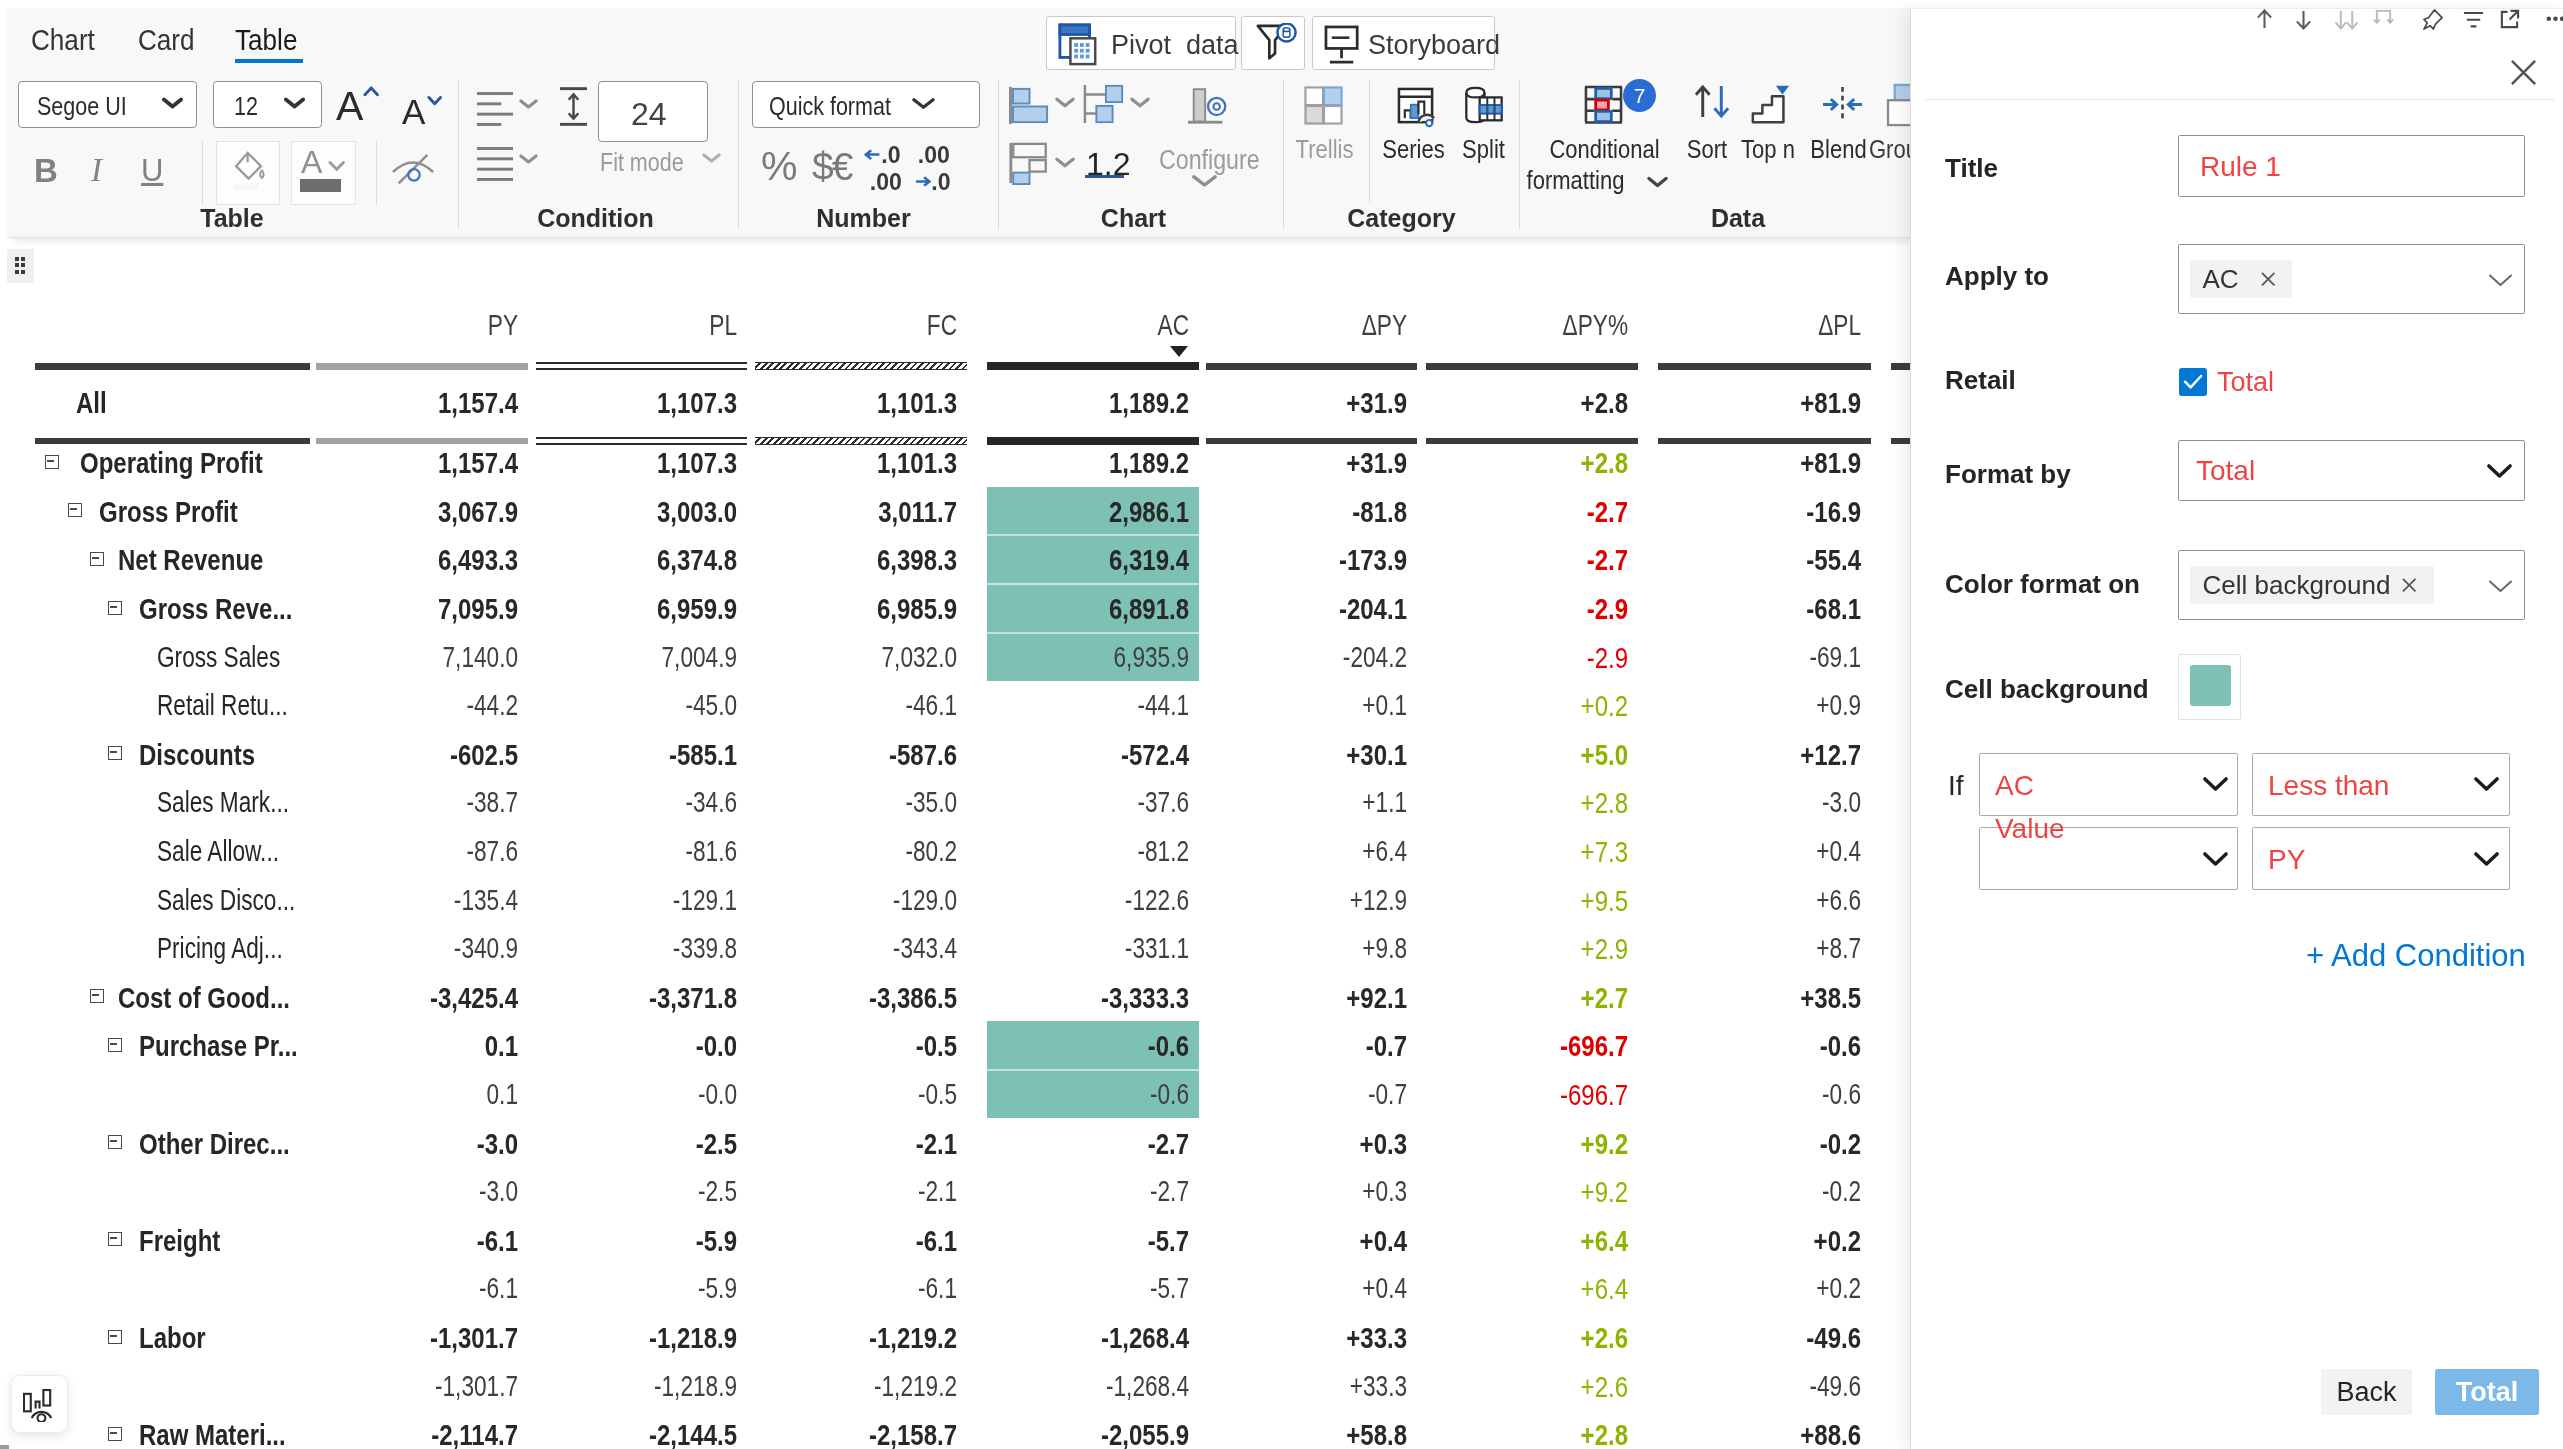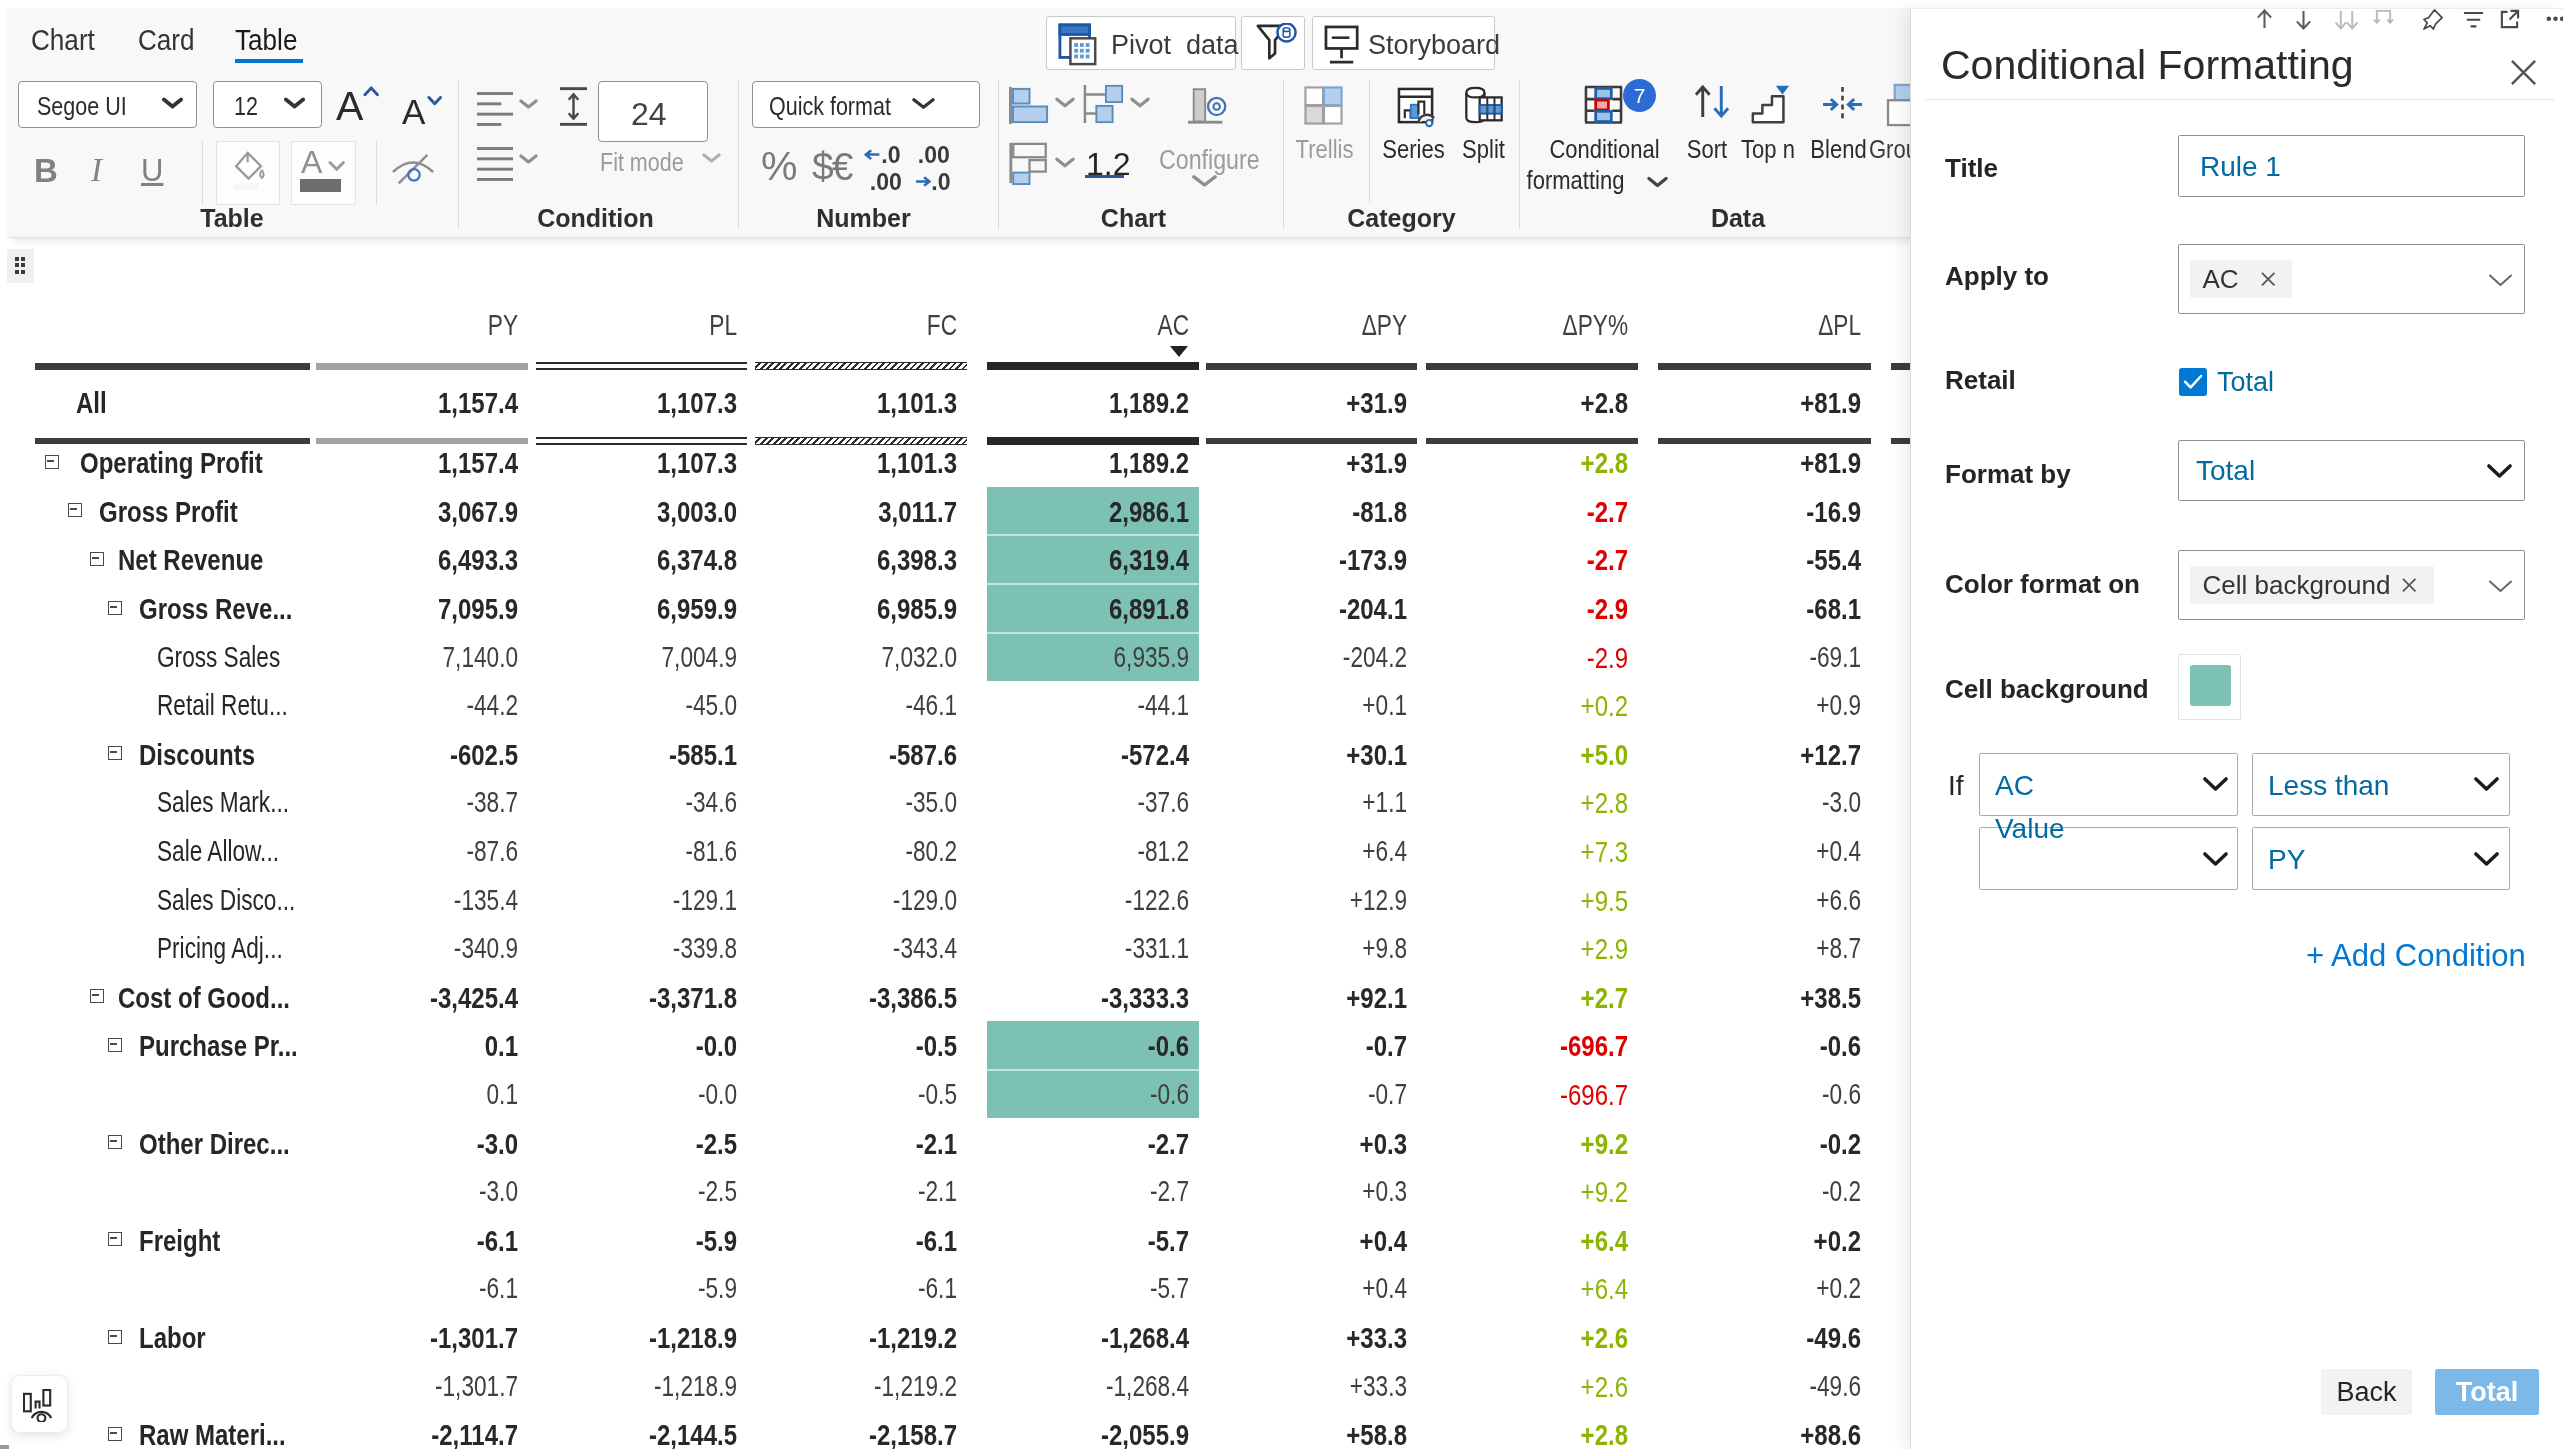--- a/index.html
+++ b/index.html
@@ -26,21 +26,21 @@
 .cbox{position:absolute;background:#fff;border:1.4px solid #8f8f8f;border-radius:3.9px}
 .ctext{position:absolute;font-size:25px;color:#2b2b2b;white-space:nowrap;transform:scaleX(.86);transform-origin:0 50%}
 .gsep{position:absolute;top:80px;width:1px;height:149px;background:#dcdcdc}
 .glabel{position:absolute;top:205px;height:27px;font-size:25px;font-weight:bold;color:#2f2f2f;text-align:center;line-height:27px}
 .ilabel{position:absolute;font-size:25px;color:#2b2b2b;white-space:nowrap;text-align:center;transform:scaleX(.88)}
 .gray{color:#9b9b9b}
 .btn{position:absolute;top:16.4px;height:54px;background:#fff;border:1.4px solid #c9c9c9;border-radius:2.9px}
 .pnl-lab{position:absolute;font-size:26px;font-weight:bold;color:#252525;white-space:nowrap}
 .inp{position:absolute;background:#fff;border:1.4px solid #8f8f8f;border-radius:1.9px}
 .chip{position:absolute;background:#f2f2f2;border-radius:1.9px;font-size:26px;color:#333;white-space:nowrap}
-.itxt{position:absolute;font-size:28px;color:#0369a1;white-space:nowrap}
+.itxt{position:absolute;font-size:28px;color:#ef4444;white-space:nowrap}
 </style></head><body>
 <div id="pg">
 <div class="rib"></div>
 <div class="tab" style="left:31px">Chart</div>
 <div class="tab" style="left:138px">Card</div>
 <div class="tab" style="left:235px;color:#1a1a1a">Table</div>
 <div class="a" style="left:235px;top:59px;width:68px;height:4.3px;background:#0078d4"></div>
 <div class="cbox" style="left:18.3px;top:81px;width:179px;height:47px"></div>
 <div class="ctext" style="left:37px;top:92px">Segoe UI</div>
 <svg class="a" style="left:162px;top:96px" width="21" height="13.5" viewBox="0 0 22 14" fill="none">
@@ -544,21 +544,20 @@
       <path d="M9 3 L3 3 L3 19 L19 19 L19 13" stroke="#4a4a4a" stroke-width="2.2"></path>
       <path d="M12 2 L20 2 L20 10 M20 2 L11 11" stroke="#4a4a4a" stroke-width="2.2"></path>
     </svg>
 <svg class="a" style="left:2546px;top:13.5px" width="19" height="9.6" viewBox="0 0 20 10" fill="none">
       <g fill="#4a4a4a">
         <circle cx="3" cy="5" r="2.4"></circle>
         <circle cx="10" cy="5" r="2.4"></circle>
         <circle cx="17" cy="5" r="2.4"></circle>
       </g>
     </svg>
-<div class="a" style="left:1941px;top:42px;font-size:41px;color:#2b2b2b">Conditional Formatting</div>
 <svg class="a" style="left:2509px;top:58px" width="29" height="29" viewBox="0 0 30 30" fill="none">
       <path d="M3 3 L27 27 M27 3 L3 27" stroke="#555" stroke-width="2.6"></path>
     </svg>
 <div class="a" style="left:1925px;top:99px;width:629px;height:1px;background:#e5e5e5"></div>
 <div class="pnl-lab" style="left:1945px;top:153px">Title</div>
 <div class="inp" style="left:2178px;top:135px;width:347px;height:62px"></div>
 <div class="itxt" style="left:2200px;top:151px">Rule 1</div>
 <div class="pnl-lab" style="left:1945px;top:261px">Apply to</div>
 <div class="inp" style="left:2178px;top:244px;width:347px;height:70px"></div>
 <div class="chip" style="left:2190px;top:260px;width:102px;height:38px;line-height:38px"><span style="margin-left:12.5px">AC</span></div>

